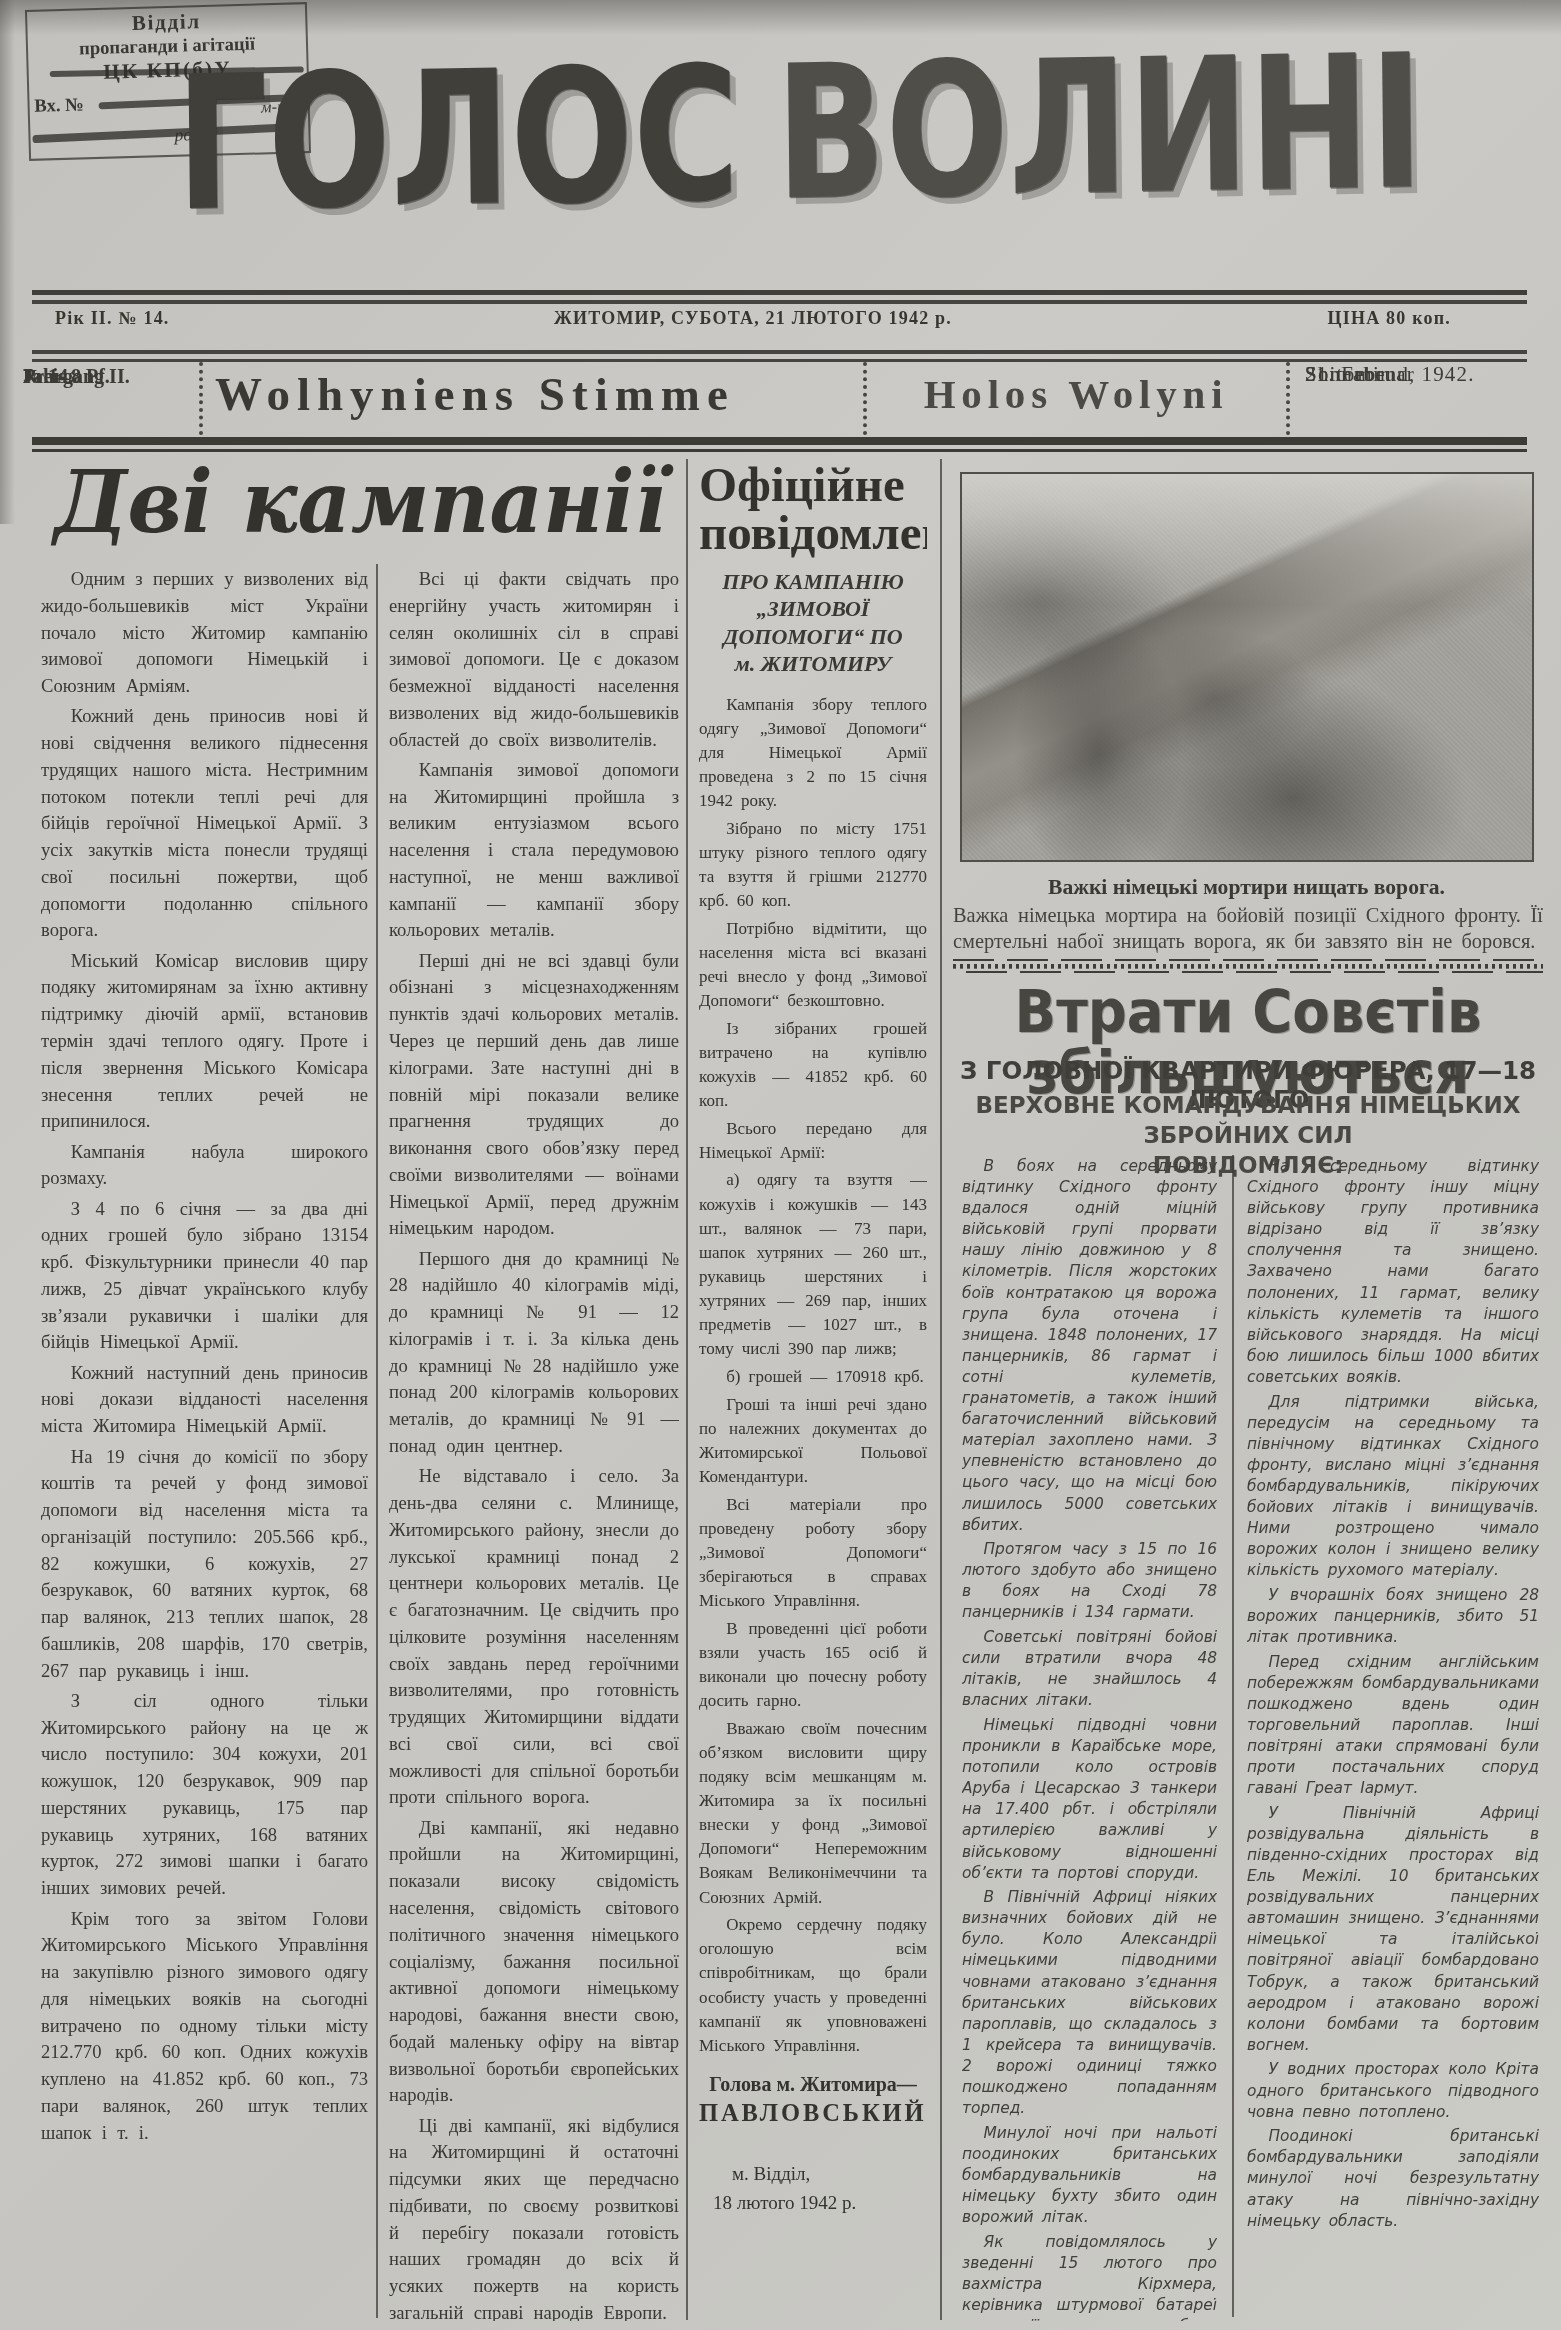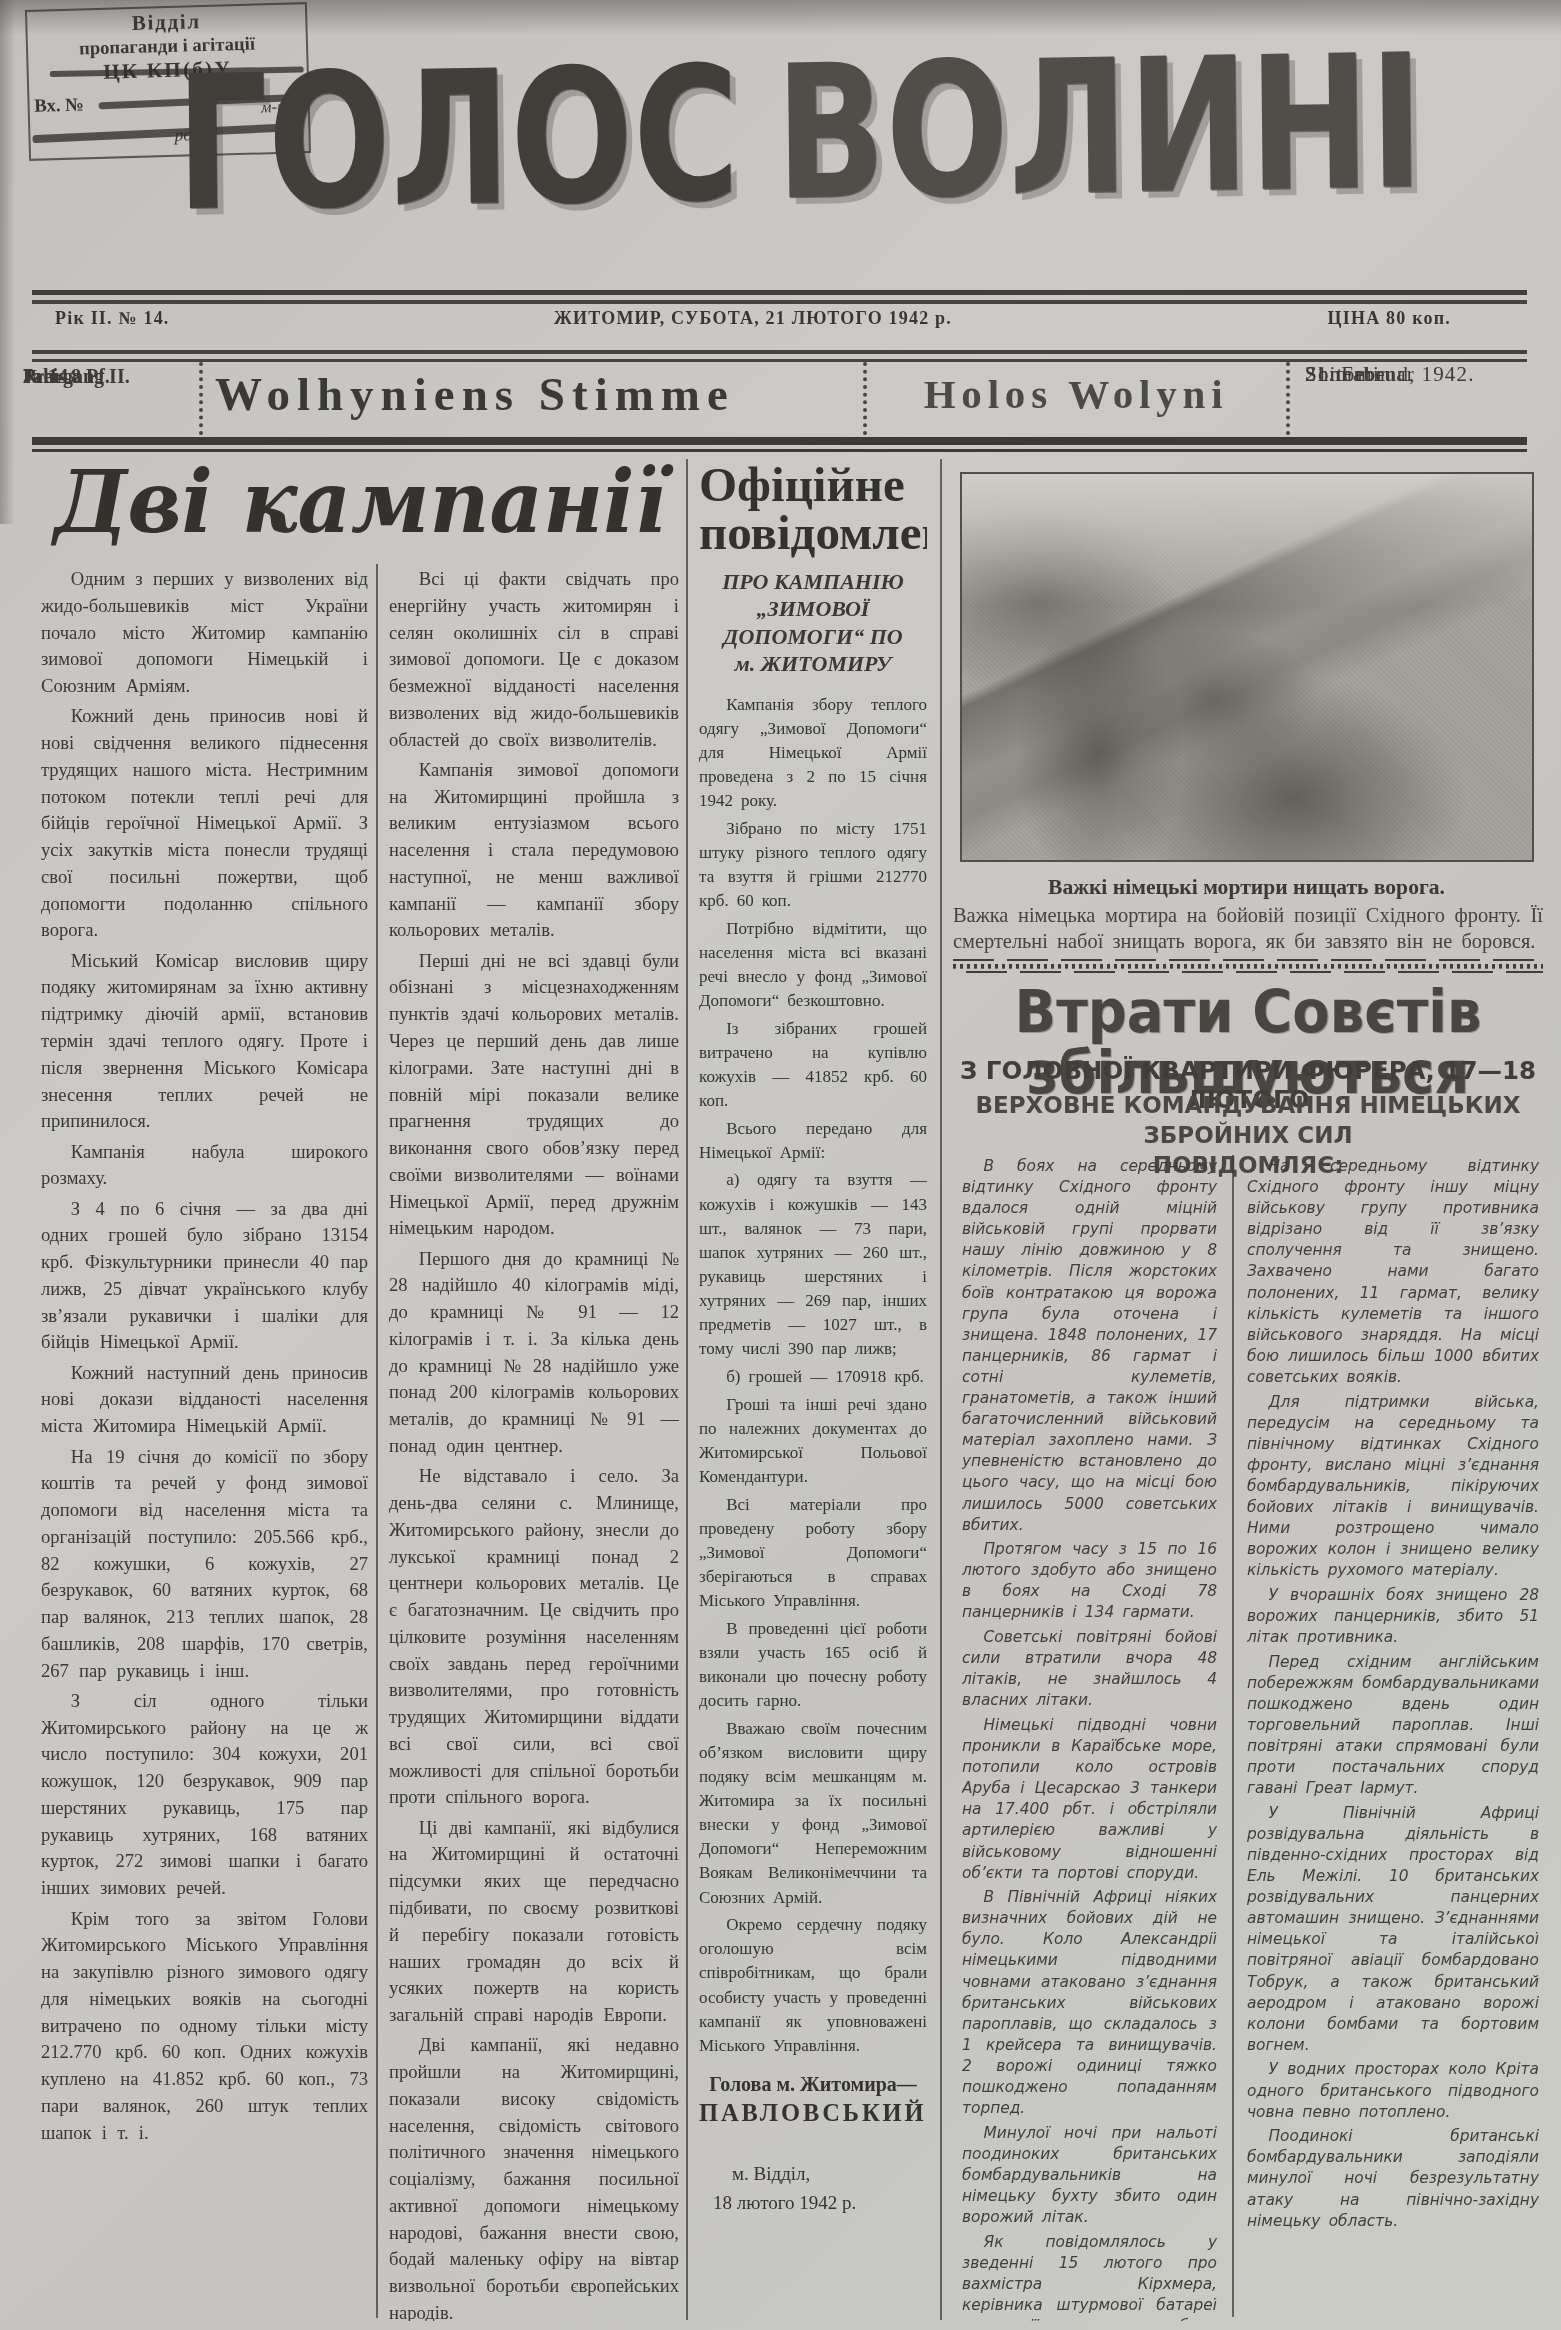--- a/index.html
+++ b/index.html
@@ -193,22 +193,22 @@
   </div>
 
   <div class="vrule vr1"></div>
 
   <div class="col col2 bodytext">
     <p>Всі ці факти свідчать про енергійну участь житомирян і селян околишніх сіл в справі зимової допомоги. Це є доказом безмежної відданості населення визволених від жидо-большевиків областей до своїх визволителів.</p>
     <p>Кампанія зимової допомоги на Житомирщині пройшла з великим ентузіазмом всього населення і стала передумовою наступної, не менш важливої кампанії — кампанії збору кольорових металів.</p>
     <p>Перші дні не всі здавці були обізнані з місцезнаходженням пунктів здачі кольорових металів. Через це перший день дав лише кілограми. Зате наступні дні в повній мірі показали велике прагнення трудящих до виконання свого обов’язку перед своїми визволителями — воїнами Німецької Армії, перед дружнім німецьким народом.</p>
     <p>Першого дня до крамниці № 28 надійшло 40 кілограмів міді, до крамниці № 91 — 12 кілограмів і т. і. За кілька день до крамниці № 28 надійшло уже понад 200 кілограмів кольорових металів, до крамниці № 91 — понад один центнер.</p>
     <p>Не відставало і село. За день-два селяни с. Млинище, Житомирського району, знесли до лукської крамниці понад 2 центнери кольорових металів. Це є багатозначним. Це свідчить про цілковите розуміння населенням своїх завдань перед героїчними визволителями, про готовність трудящих Житомирщини віддати всі свої сили, всі свої можливості для спільної боротьби проти спільного ворога.</p>
+    <p>Дві кампанії, які недавно пройшли на Житомирщині, показали високу свідомість населення, свідомість світового політичного значення німецького соціалізму, бажання посильної активної допомоги німецькому народові, бажання внести свою, бодай маленьку офіру на вівтар визвольної боротьби європейських народів.</p>
     <p>Ці дві кампанії, які відбулися на Житомирщині й остаточні підсумки яких ще передчасно підбивати, по своєму розвиткові й перебігу показали готовість наших громадян до всіх й усяких пожертв на користь загальній справі народів Европи.</p>
-    <p>Дві кампанії, які недавно пройшли на Житомирщині, показали високу свідомість населення, свідомість світового політичного значення німецького соціалізму, бажання посильної активної допомоги німецькому народові, бажання внести свою, бодай маленьку офіру на вівтар визвольної боротьби європейських народів.</p>
   </div>
 
   <div class="vrule vr2"></div>
 
   <div class="col col3">
     <div class="of-head">
       <div>Офіційне</div>
       <div>повідомлення</div>
     </div>
     <div class="of-sub">

